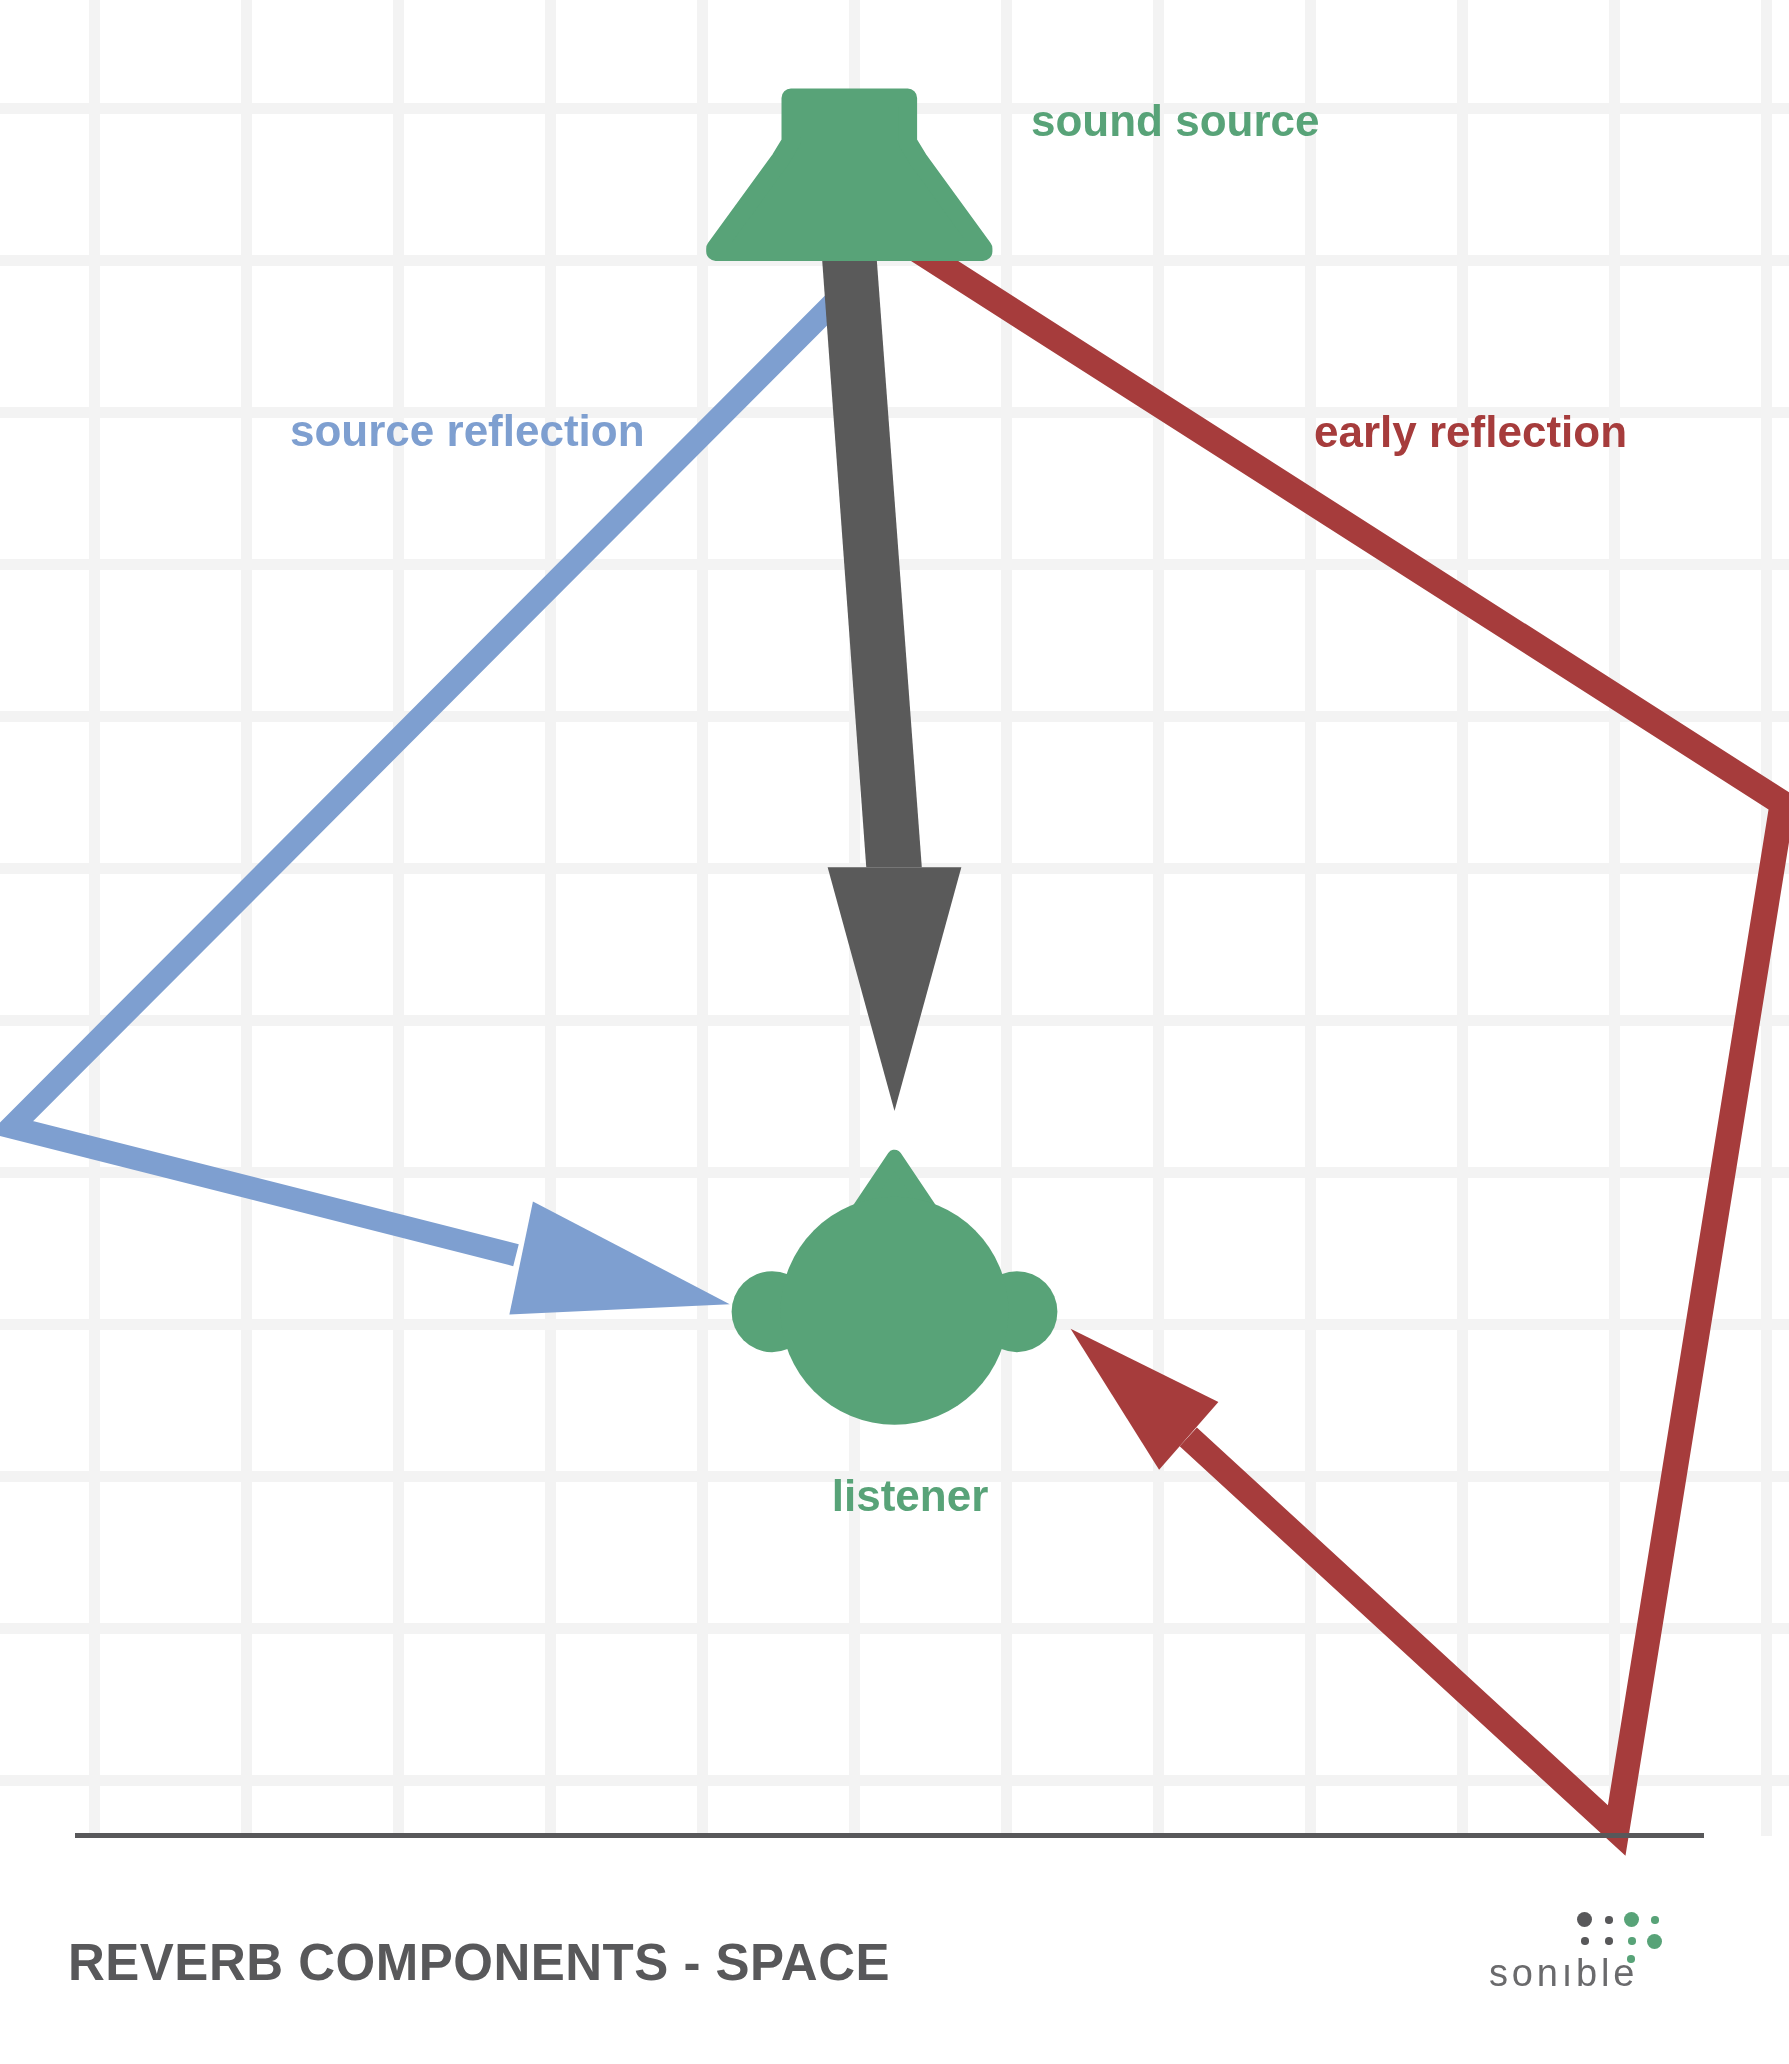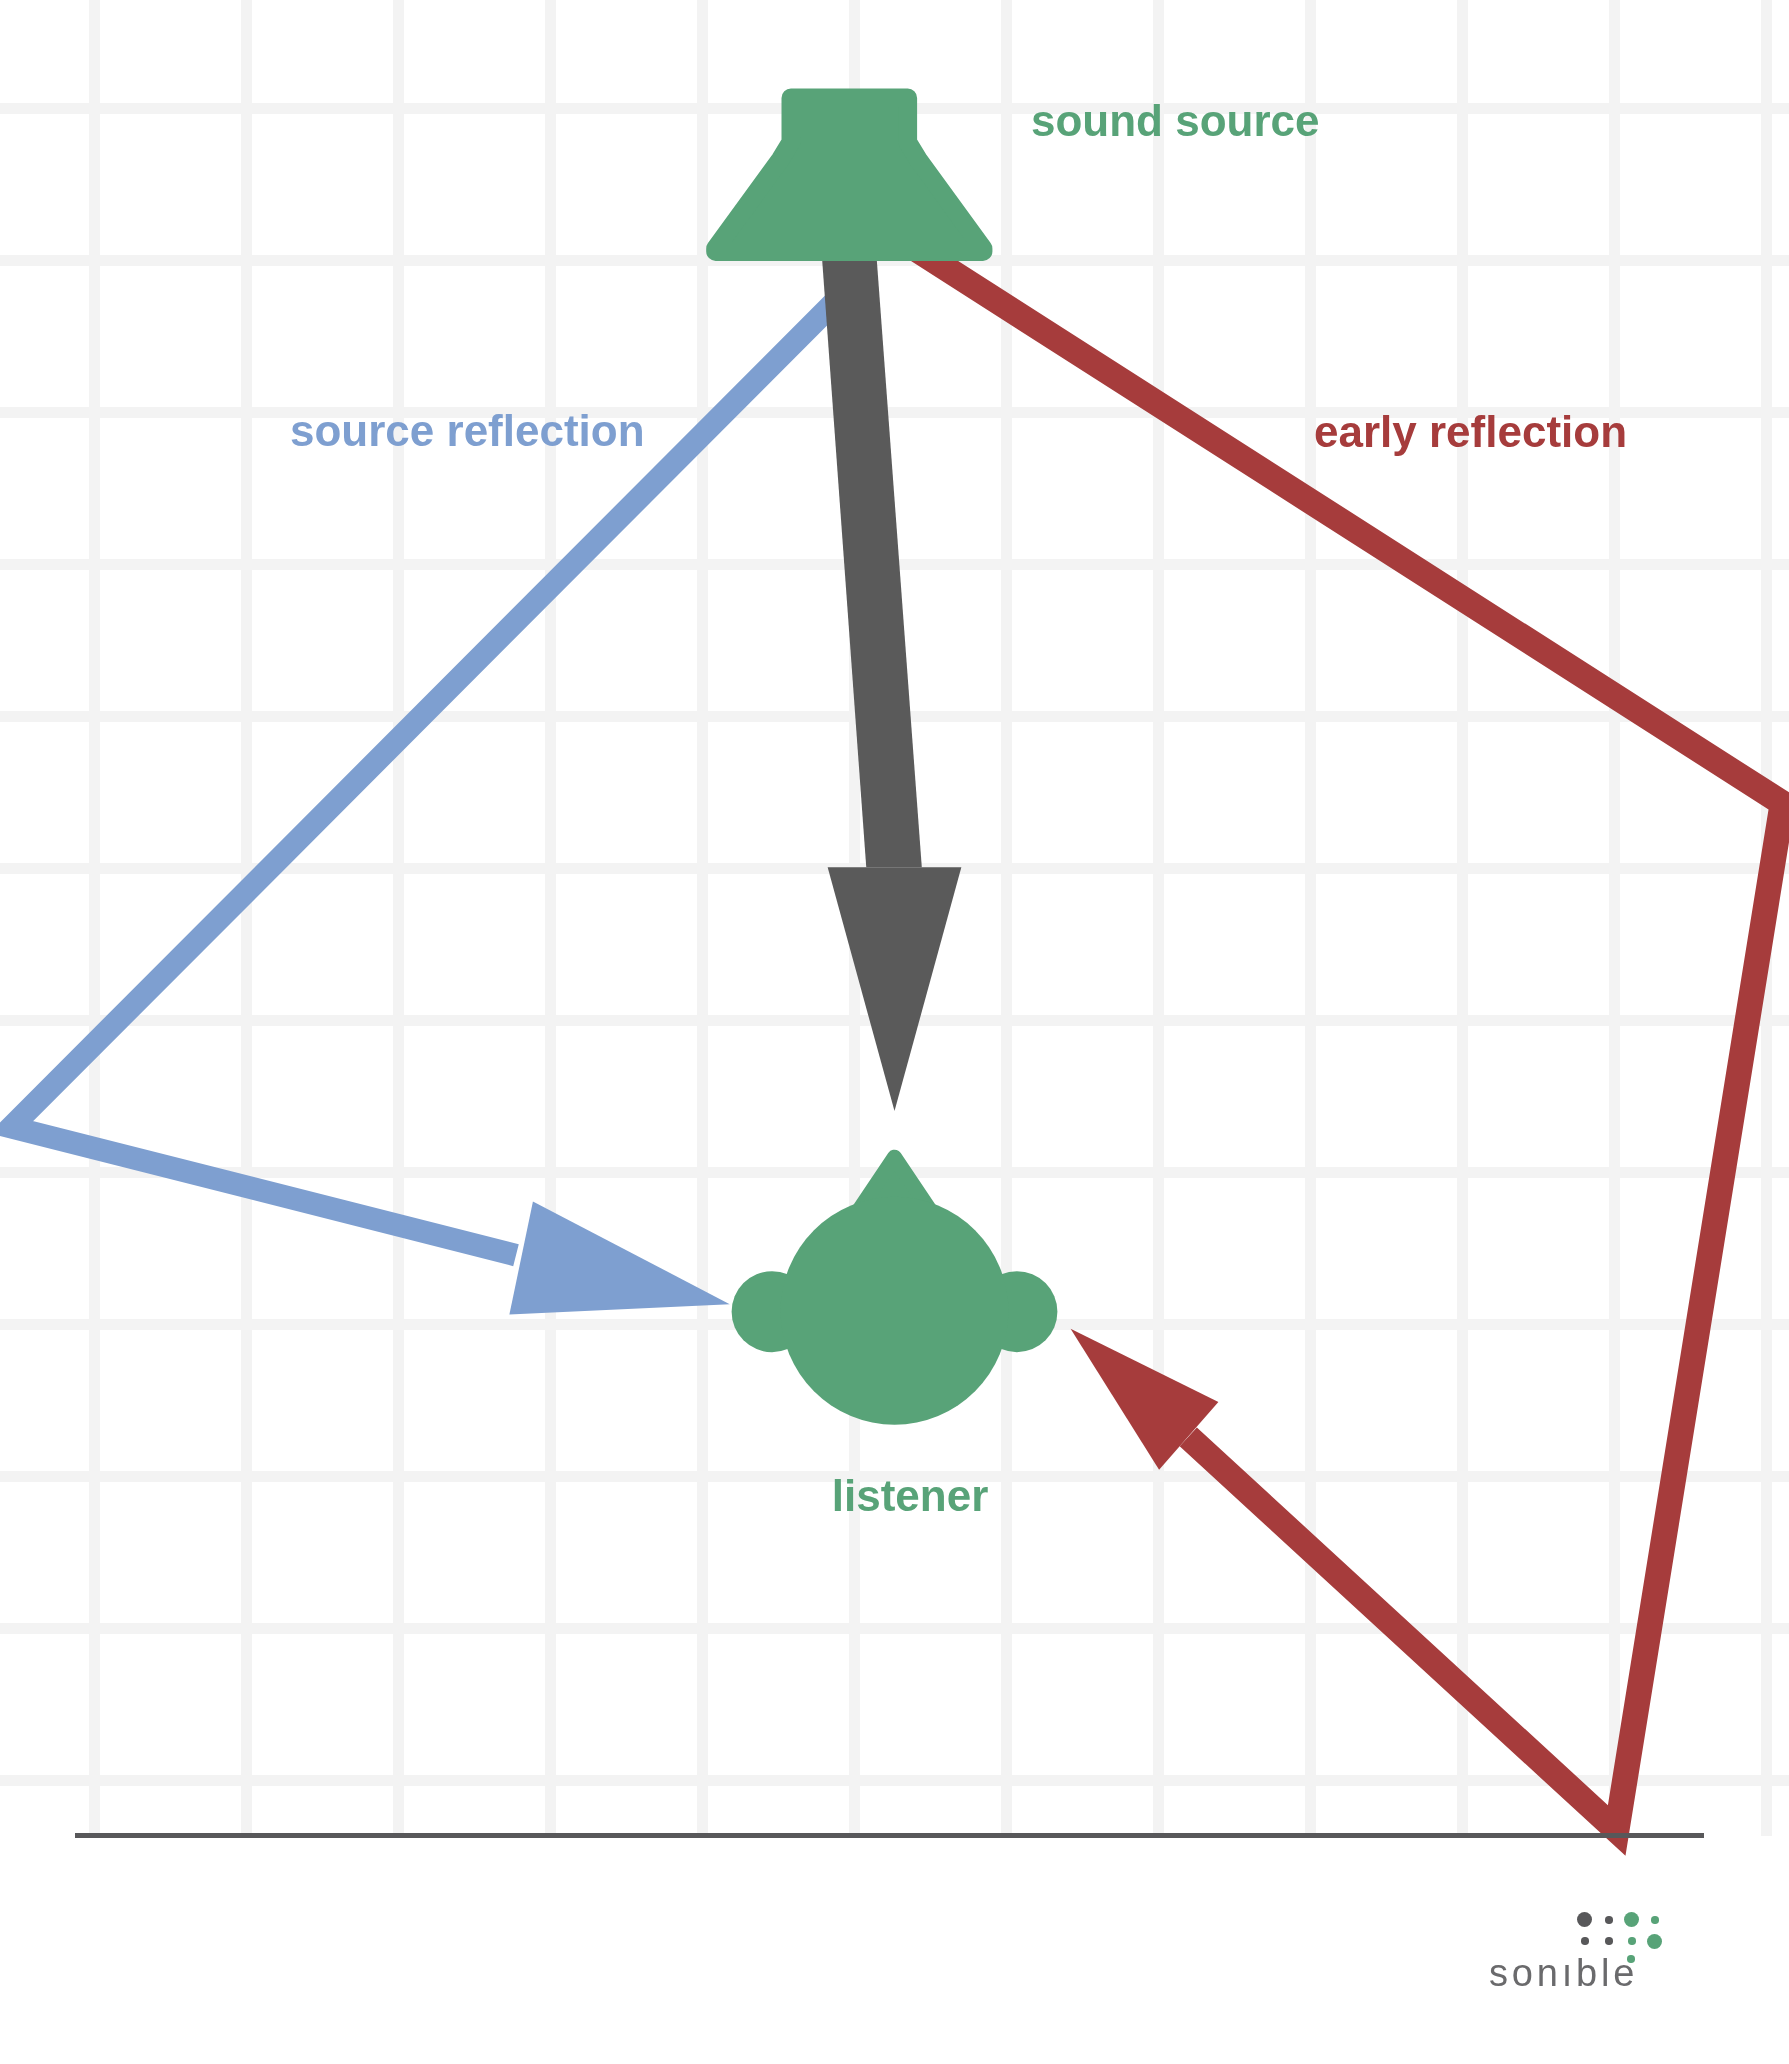--- a/index.html
+++ b/index.html
@@ -114,20 +114,21 @@
 
   <div class="label label-first-reflection">source reflection</div>
 
   <div class="label label-early-reflection">early reflection</div>
 
 
   <div class="label label-listener">listener</div>
 
   <div class="floor-line"></div>
 
+  <div class="footer-title">REVERB COMPONENTS - SPACE</div>
 
   <div class="brand">
     <div class="dot lg dark d1"></div>
     <div class="dot sm dark d2"></div>
     <div class="dot lg green d3"></div>
     <div class="dot sm green d4"></div>
     <div class="dot sm dark d5"></div>
     <div class="dot sm dark d6"></div>
     <div class="dot sm green d7"></div>
     <div class="dot lg green d8"></div>

